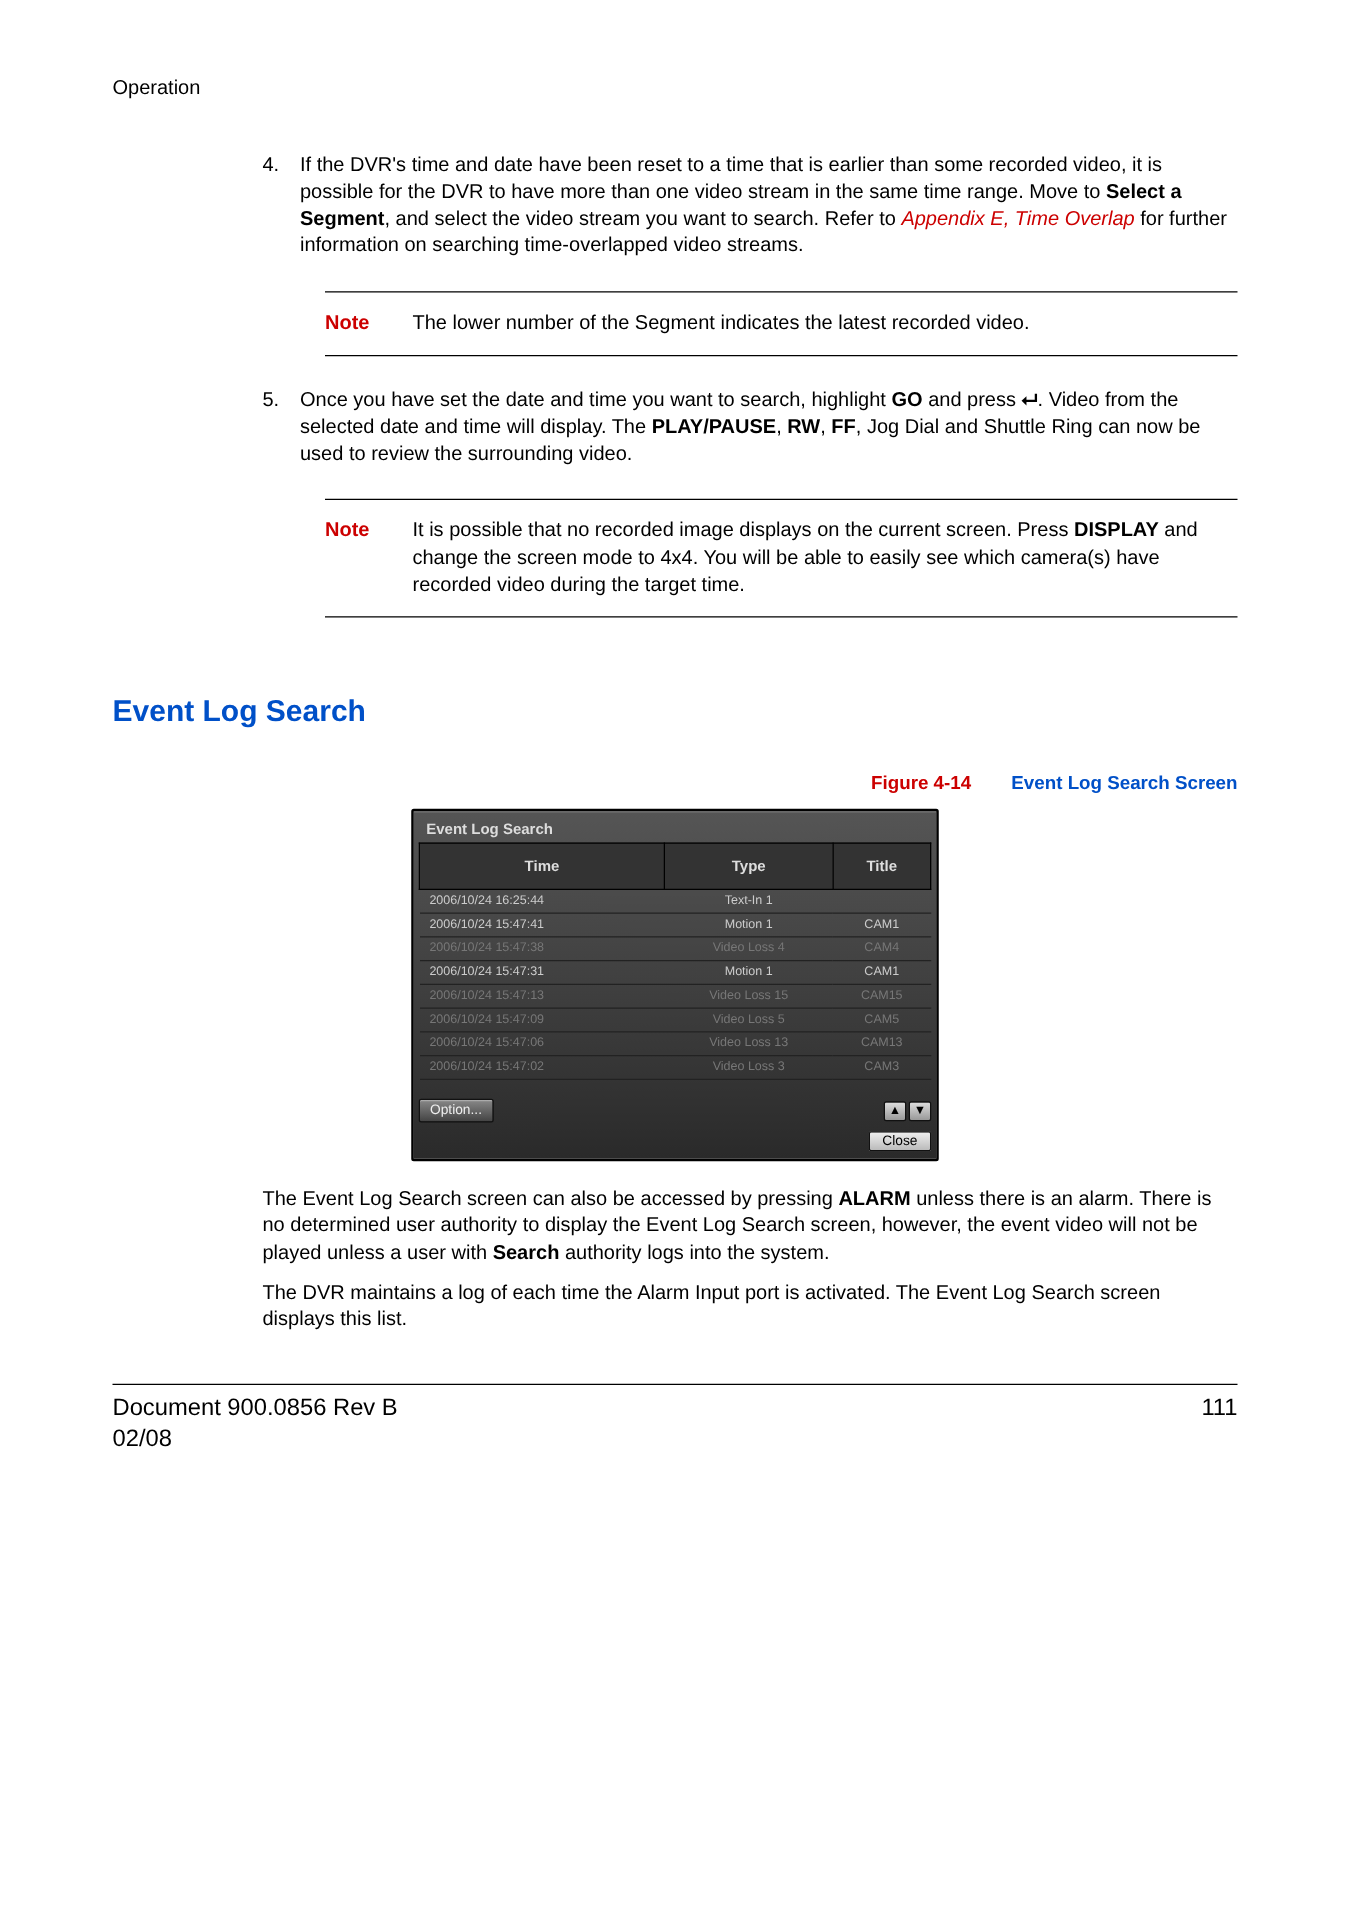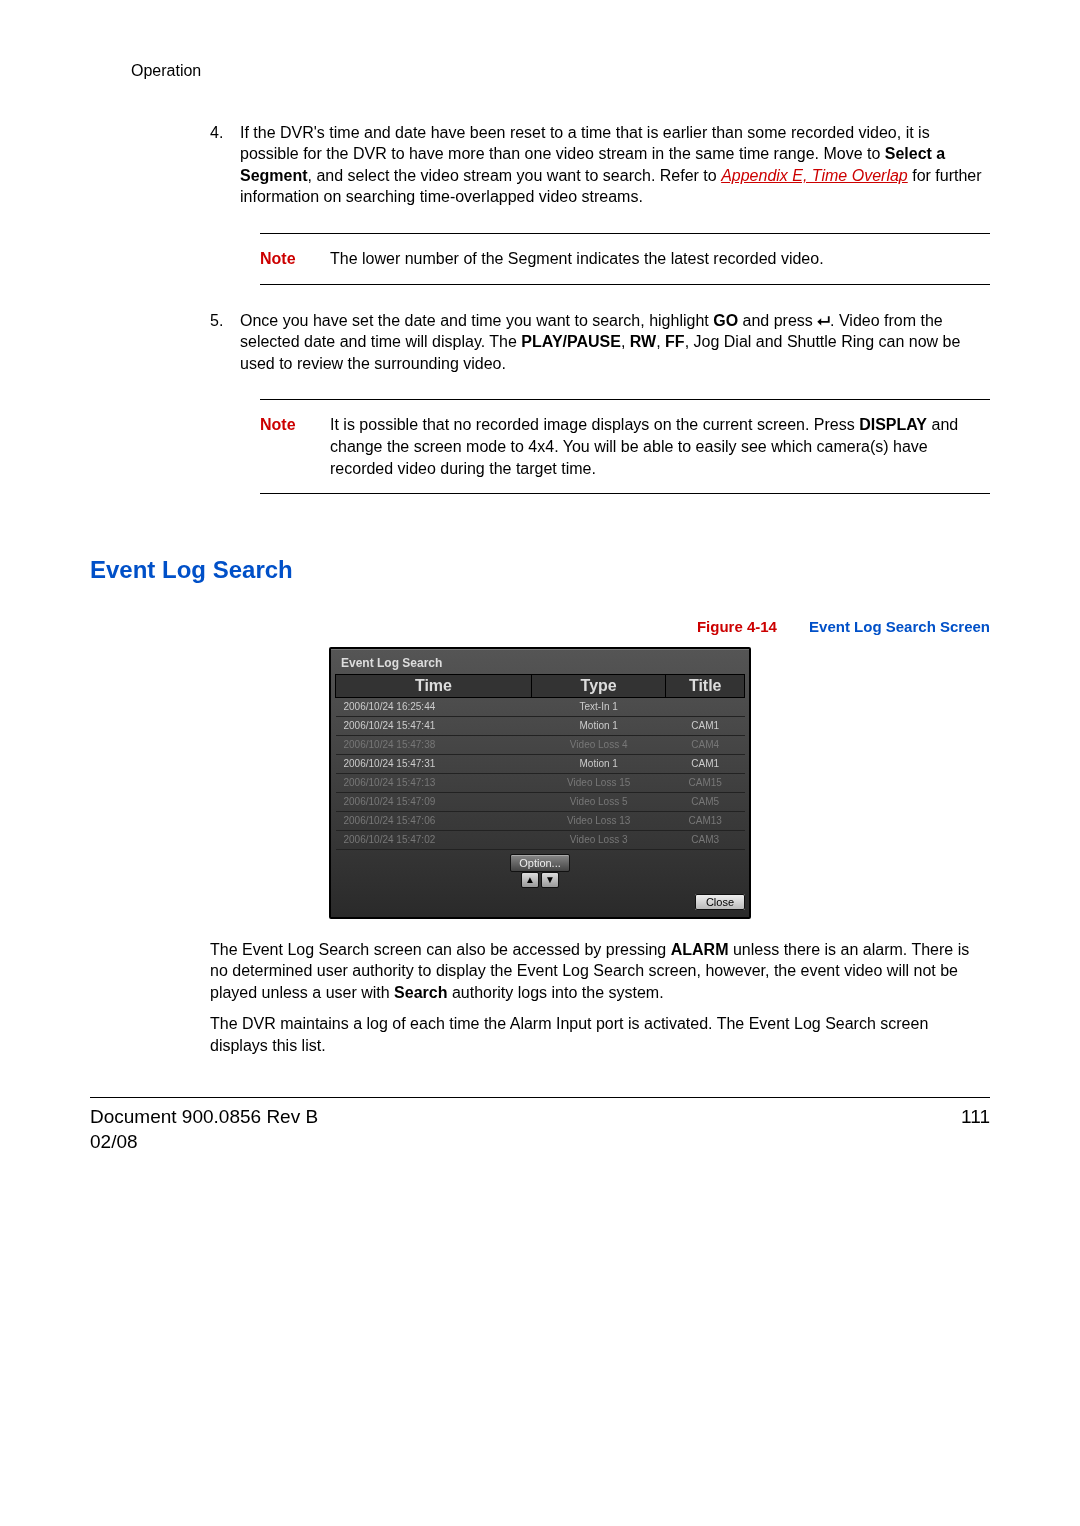--- a/index.html
+++ b/index.html
@@ -6,21 +6,20 @@
     font-family: Arial, Helvetica, sans-serif;
     font-size: 16px;
     color: #000;
     background: #fff;
     margin: 0;
     padding: 60px 90px 40px 90px;
     line-height: 1.35;
   }
   .header {
     margin-bottom: 40px;
-    margin-left: 41px;
   }
   .content {
     margin-left: 120px;
   }
   ol {
     list-style: none;
     padding: 0;
     margin: 0;
   }
   li.numbered {
@@ -30,21 +29,20 @@
   li.numbered .num {
     width: 30px;
     flex-shrink: 0;
   }
   li.numbered .txt {
     flex: 1;
   }
   .link-red {
     color: #c00;
     font-style: italic;
-    text-decoration: underline;
   }
   .note-block {
     margin: 25px 0 25px 50px;
     border-top: 1.5px solid #000;
     border-bottom: 1.5px solid #000;
     padding: 14px 0;
   }
   .note-inner {
     display: flex;
   }
@@ -102,42 +100,41 @@
   }
   .dvr-table {
     width: 100%;
     border-collapse: collapse;
   }
   .dvr-table th {
     background: #333;
     color: #ddd;
     font-weight: bold;
     text-align: center;
-    padding: 0 4px;
+    padding: 10px 4px;
     border: 1px solid #000;
-    font-size: 16px;
+    font-size: 12px;
   }
   .dvr-table td {
     color: #ccc;
     text-align: center;
     padding: 1px 4px;
     border-bottom: 1px solid #222;
     font-size: 10px;
     height: 16px;
   }
   .dvr-table tr.dim td {
     color: #777;
   }
   .dvr-table td:first-child { text-align: left; padding-left:8px;}
   .dvr-bottom {
     display: flex;
     justify-content: space-between;
     align-items: center;
-    margin-top: 4px;
-    flex-direction: column;
+    margin-top: 15px;
   }
   .dvr-btn {
     background: linear-gradient(#888,#444);
     border: 1px solid #111;
     color: #eee;
     font-size: 11px;
     padding: 1px 8px;
     border-radius: 2px;
     box-shadow: inset 0 1px 0 rgba(255,255,255,0.3);
   }

